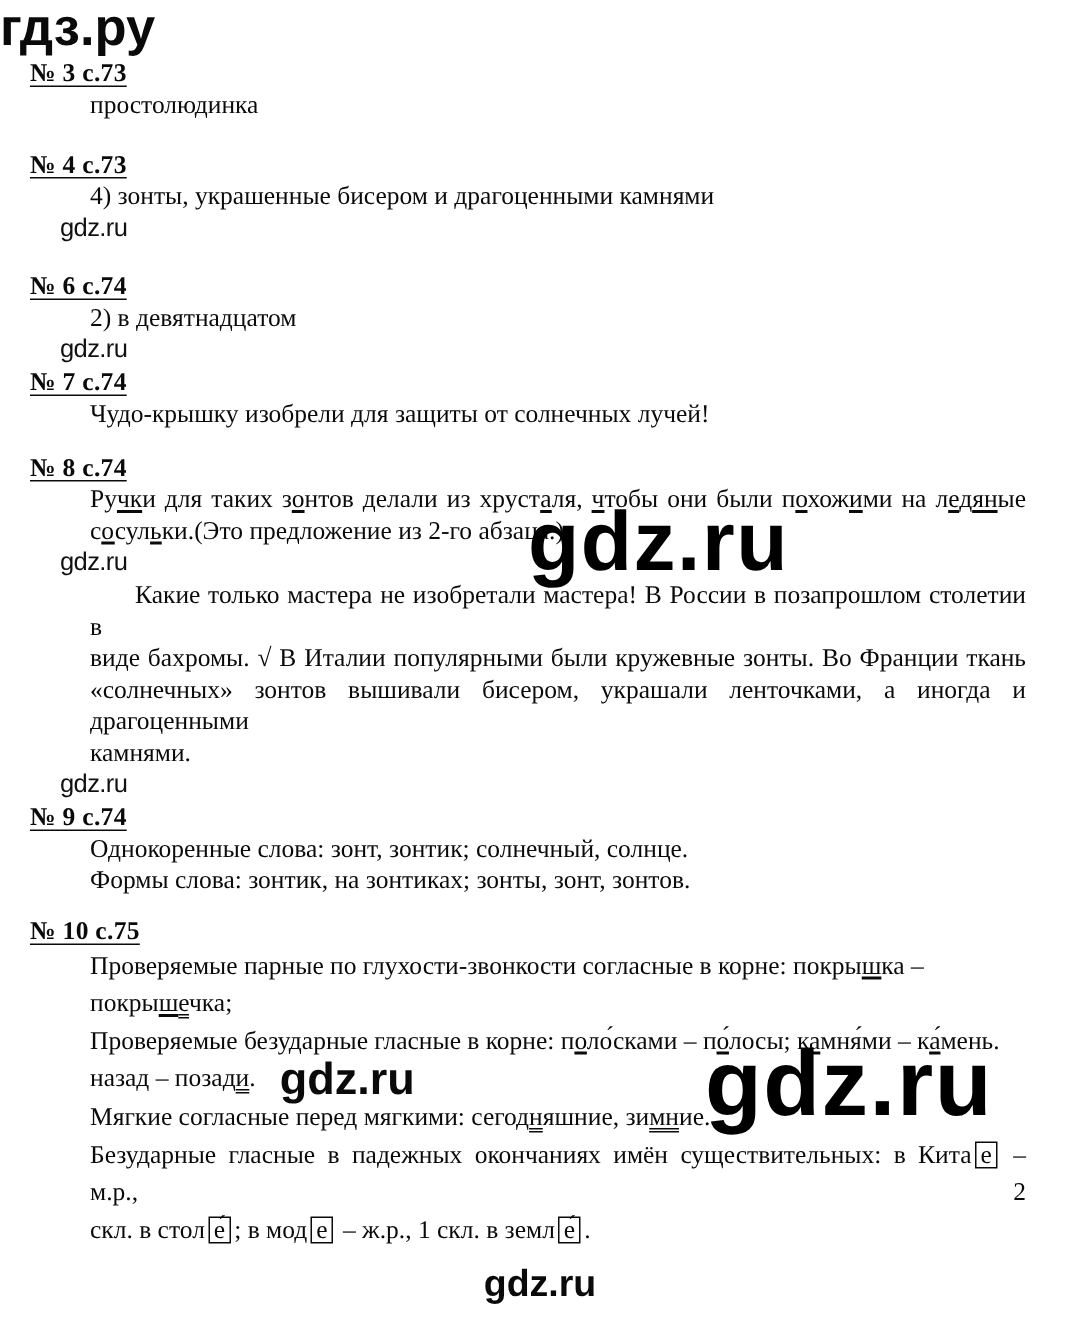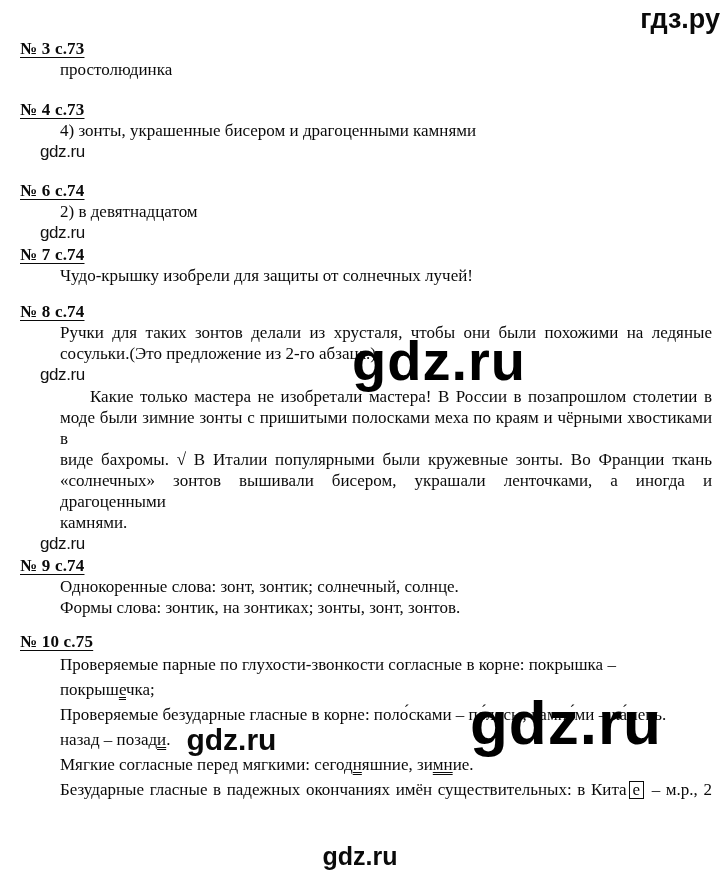--- a/index.html
+++ b/index.html
@@ -2,33 +2,33 @@
 <html><head>
 <meta charset="utf-8">
 <style>
   html,body{margin:0;padding:0;}
   body{
     width:720px;height:880px;background:#ffffff;color:#0a0a0a;
     font-family:"Liberation Serif", serif;font-size:17px;
     position:relative;overflow:hidden;
   }
   #header-logo{
-    text-align:right;font-family:"Liberation Sans", sans-serif;
-    font-weight:700;font-size:27px;line-height:30px;padding-top:4px;height:34px;
+    text-align:left;font-family:"Liberation Sans", sans-serif;
+    font-weight:700;font-size:35px;line-height:30px;padding-top:4px;height:34px;
   }
-  #content{padding:0 8px 0 20px;}
+  #content{padding:0 36px 0 20px;}
   .hdr{
     font-weight:700;text-decoration:underline;text-underline-offset:3px;
     line-height:21px;letter-spacing:0.2px;
   }
   .ln{line-height:21px;margin-left:40px;}
   .sp{line-height:25px;}
   .j{text-align:justify;text-align-last:justify;}
   .indent{text-indent:30px;}
-  .u{text-decoration-thickness:1.5px;text-underline-offset:2px;}
+  .u{text-decoration:underline;text-decoration-thickness:1.5px;text-underline-offset:2px;}
   .uu{text-decoration:underline double;text-decoration-thickness:1px;text-underline-offset:2px;}
   .box{
     display:inline-block;border:1.5px solid #0a0a0a;padding:0 3px;
     margin:0 2px;line-height:16px;
   }
   .wm-small{
     font-family:"Liberation Sans", sans-serif;font-size:17px;font-weight:400;
     letter-spacing:-0.4px;line-height:22px;margin-left:20px;color:#111;
   }
   .wm-med{
@@ -64,33 +64,33 @@
     <div class="ln">2) в девятнадцатом</div>
     <div class="wm-small">gdz.ru</div>
     <div class="hdr">№ 7 с.74</div>
     <div class="ln">Чудо-крышку изобрели для защиты от солнечных лучей!</div>
     <div class="gap" style="height: 15px;"></div>
     <div class="hdr">№ 8 с.74</div>
     <div class="ln j">Ру<span class="u">чк</span>и для таких з<span class="u">о</span>нтов делали из хруст<span class="u">а</span>ля, <span class="u">ч</span>тобы они были п<span class="u">о</span>хож<span class="u">и</span>ми на л<span class="u">е</span>д<span class="u">ян</span>ые</div>
     <div class="ln">с<span class="u">о</span>сул<span class="u">ь</span>ки.(Это предложение из 2-го абзаца.)</div>
     <div class="wm-small">gdz.ru</div>
     <div class="ln j indent">Какие только мастера не изобретали мастера! В России в позапрошлом столетии в</div>
-    <div class="ln j">моде были зимние зонты с пришитыми полосками меха по краям и чёрными хвостиками в</div>
     <div class="ln j">виде бахромы. √ В Италии популярными были кружевные зонты. Во Франции ткань</div>
     <div class="ln j">«солнечных» зонтов вышивали бисером, украшали ленточками, а иногда и драгоценными</div>
     <div class="ln">камнями.</div>
     <div class="wm-small">gdz.ru</div>
     <div class="hdr">№ 9 с.74</div>
     <div class="ln">Однокоренные слова: зонт, зонтик; солнечный, солнце.</div>
     <div class="ln">Формы слова: зонтик, на зонтиках; зонты, зонт, зонтов.</div>
     <div class="gap" style="height: 13px;"></div>
     <div class="hdr">№ 10 с.75</div>
     <div class="ln sp">Проверяемые парные по глухости-звонкости согласные в корне: покры<span class="u">ш</span>ка – покры<span class="u">ш</span><span class="uu">е</span>чка;</div>
     <div class="ln sp">Проверяемые безударные гласные в корне: п<span class="u">о</span>ло́сками – п<span class="u">о́</span>лосы; к<span class="u">а</span>мня́ми – к<span class="u">а́</span>мень.</div>
     <div class="ln sp">наза<span class="u">д</span> – поза<span class="u">д</span><span class="uu">и</span>.<span class="wm-med">gdz.ru</span></div>
     <div class="ln sp">Мягкие согласные перед мягкими: сегод<span class="uu">н</span>яшние, зи<span class="uu">мн</span>ие.</div>
     <div class="ln j sp">Безударные гласные в падежных окончаниях имён существительных: в Кита<span class="box">е</span> – м.р., 2</div>
+    <div class="ln sp">скл. в стол<span class="box">е́</span>; в мод<span class="box">е</span> – ж.р., 1 скл. в земл<span class="box">е́</span>.</div>
   </div>
 
 <div id="wm-big-1" class="wm-big">gdz.ru</div>
 <div id="wm-big-2" class="wm-big">gdz.ru</div>
 
 <div id="footer-logo">gdz.ru</div>
 
 </body></html>

